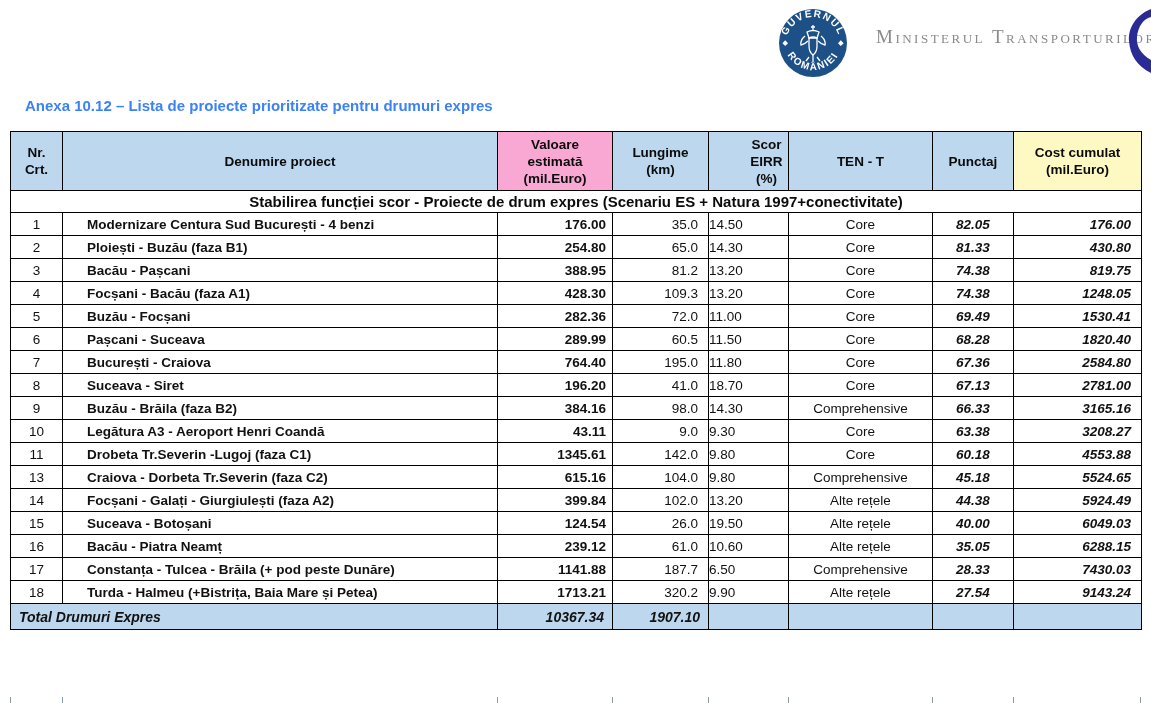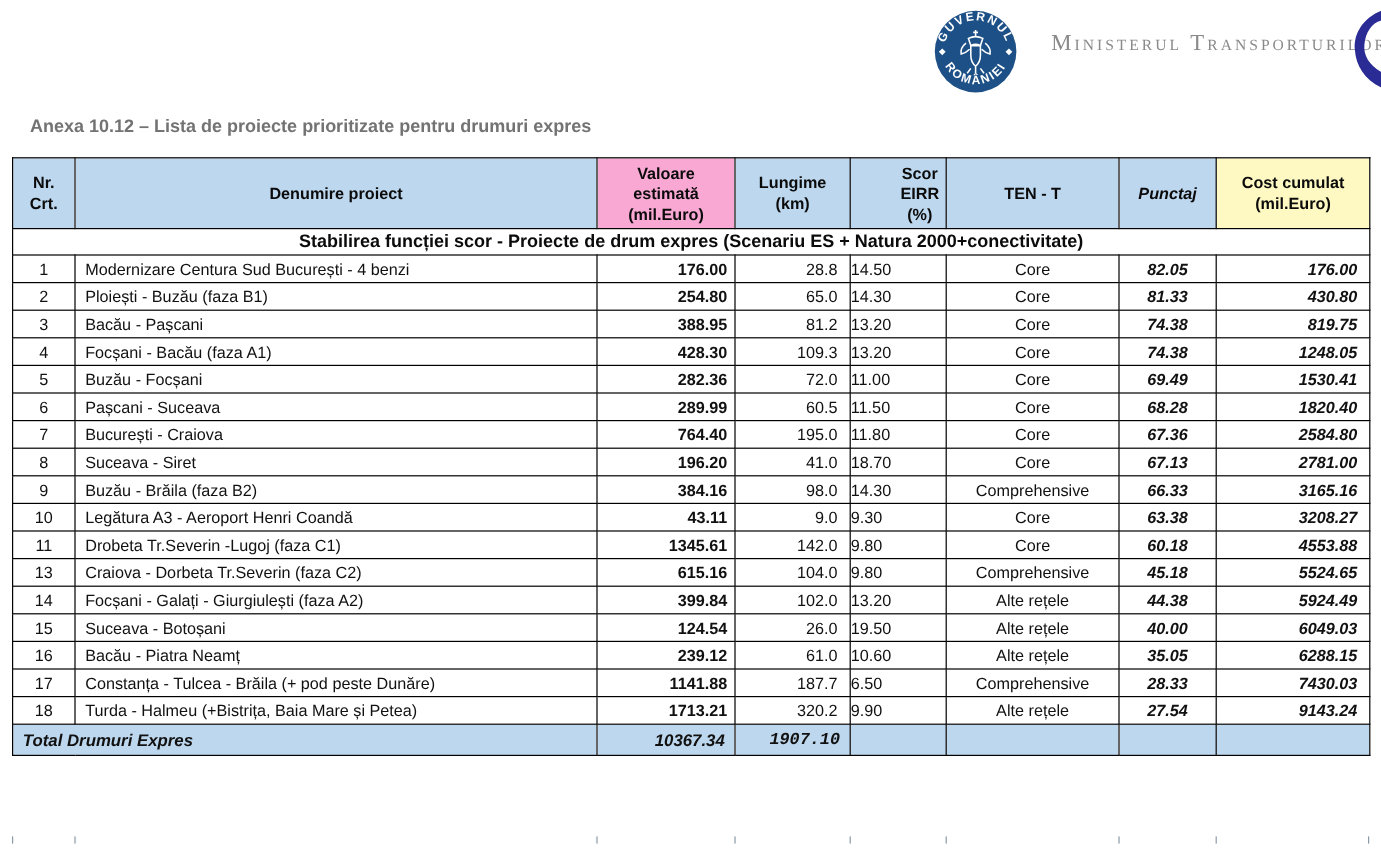--- a/index.html
+++ b/index.html
@@ -16,40 +16,40 @@
     position:absolute; left:876px; top:26px;
     font-family:"Liberation Serif", serif;
     font-variant:small-caps; letter-spacing:2.5px;
     font-size:19px; color:#8a8a8a; white-space:nowrap;
   }
   .swoosh { position:absolute; right:0; top:8px; width:24px; height:66px; }
 
   
   .page-title {
     position:absolute; left:25px; top:97px;
-    font-size:15px; font-weight:bold; color:#737373;
+    font-size:15px; font-weight:bold; color:#3b82f6;
   }
 
   
   .tbl-wrap { position:absolute; left:10px; top:131px; width:1132px; }
   table { border-collapse:collapse; table-layout:fixed; width:1132px; }
   th, td { border:1px solid #000; overflow:hidden; }
   .tbl-title td {
     border:1.5px solid #000; text-align:center;
     font-weight:bold; font-size:15px; height:22px; background:#fff; color:#0b0b0b;
   }
   thead th {
     background:#BDD7EE; font-size:13.5px; font-weight:bold;
     text-align:center; vertical-align:middle; height:59px;
     white-space:pre-line; line-height:17px; color:#0b0b0b;
   }
-  thead th.hdr-punctaj { font-style:italic; }
+  thead th.hdr-punctaj { }
   tbody td { height:23px; font-size:13.5px; vertical-align:middle; }
   td.c-nr   { text-align:center; }
-  td.c-name { font-weight:normal; text-align:left;  padding-left:8px; }
+  td.c-name { font-weight:bold; text-align:left;  padding-left:24px; }
   td.c-val  { font-weight:bold; text-align:right; padding-right:6px; }
   td.c-len  { text-align:right; padding-right:10px; }
   td.c-eirr { text-align:left; }
   td.c-ten  { text-align:center; }
   td.c-pct  { font-weight:bold; font-style:italic; text-align:center; }
   td.c-cum  { font-weight:bold; font-style:italic; text-align:right; padding-right:10px; }
   tr.total-row td {
     background:#BDD7EE; height:26px; font-weight:bold; font-style:italic; font-size:14px;
   }
   tr.total-row td.t-label { text-align:left; padding-left:8px; }
@@ -102,21 +102,21 @@
         <col style="width:435px">
         <col style="width:115px">
         <col style="width:96px">
       <col style="width:80px">
         <col style="width:144px">
         <col style="width:81px">
         <col style="width:128px">
     </colgroup>
     <tbody>
       <tr class="tbl-title">
-        <td colspan="8">Stabilirea funcției scor - Proiecte de drum expres (Scenariu ES + Natura 2000+conectivitate)</td>
+        <td colspan="8">Stabilirea funcției scor - Proiecte de drum expres (Scenariu ES + Natura 1997+conectivitate)</td>
       </tr>
     </tbody>
     <thead>
       <tr>
         <th style="background: rgb(189, 215, 238);">Nr.
 Crt.</th>
         <th style="background: rgb(189, 215, 238);">Denumire proiect</th>
         <th style="background: #f9a8d4;">Valoare
 estimată
 (mil.Euro)</th>
@@ -129,21 +129,21 @@
         <th style="background: #fef9c3;">Cost cumulat
 (mil.Euro)</th>
       </tr>
     </thead>
     <tbody>
 
     <tr>
     <td class="c-nr">1</td>
     <td class="c-name">Modernizare Centura Sud București - 4 benzi</td>
     <td class="c-val">176.00</td>
-    <td class="c-len">28.8</td>
+    <td class="c-len">35.0</td>
     <td class="c-eirr">14.50</td>
     <td class="c-ten">Core</td>
     <td class="c-pct">82.05</td>
     <td class="c-cum">176.00</td>
   </tr>
         <tr>
     <td class="c-nr">2</td>
     <td class="c-name">Ploiești - Buzău (faza B1)</td>
     <td class="c-val">254.80</td>
     <td class="c-len">65.0</td>
@@ -300,21 +300,21 @@
     <td class="c-eirr">9.90</td>
     <td class="c-ten">Alte rețele</td>
     <td class="c-pct">27.54</td>
     <td class="c-cum">9143.24</td>
   </tr>
       </tbody>
     <tbody>
       <tr class="total-row">
         <td colspan="2" class="t-label" style="background: rgb(189, 215, 238);">Total Drumuri Expres</td>
         <td class="t-num" style="background: rgb(189, 215, 238);">10367.34</td>
-        <td class="t-num" style="background: rgb(189, 215, 238); font-family: Liberation Mono, monospace;">1907.10</td>
+        <td class="t-num" style="background: rgb(189, 215, 238);">1907.10</td>
         <td style="background: rgb(189, 215, 238);"></td>
         <td style="background: rgb(189, 215, 238);"></td>
         <td style="background: rgb(189, 215, 238);"></td>
         <td style="background: rgb(189, 215, 238);"></td>
       </tr>
     </tbody>
   </table>
 
   <div class="tick" style="left:0px"></div>
   <div class="tick" style="left:52px"></div>

